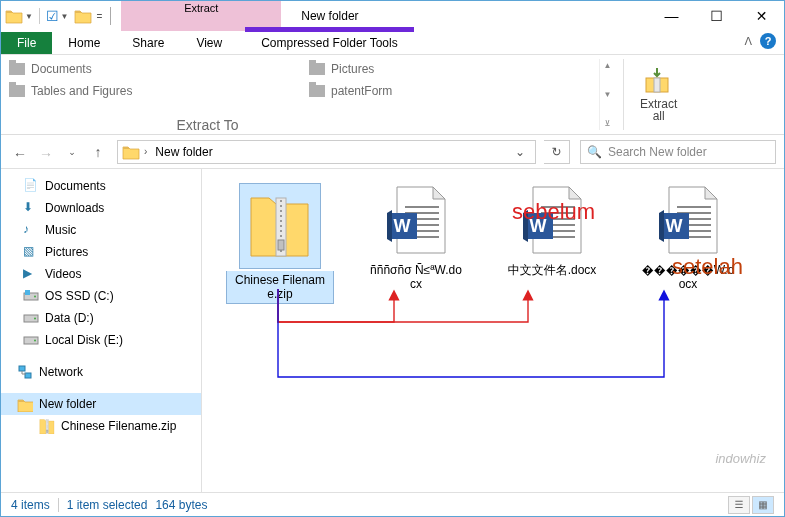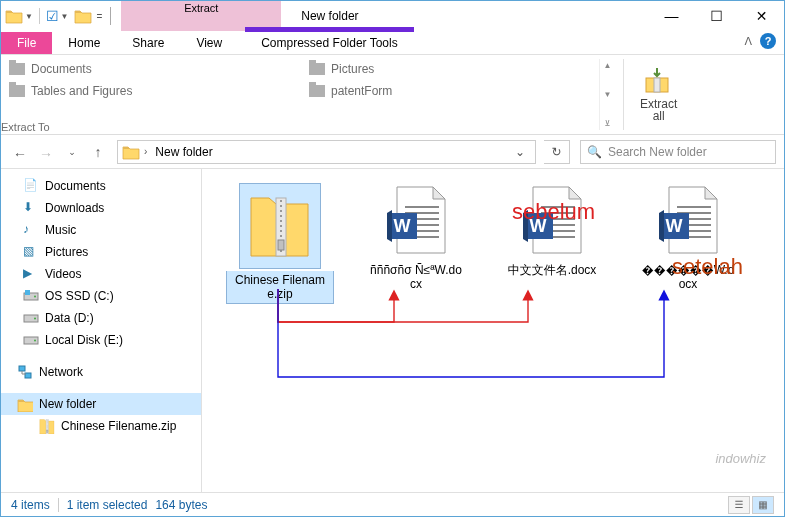--- a/index.html
+++ b/index.html
@@ -10,36 +10,36 @@
 .qat .sep { width: 1px; height: 16px; background: #ccc; margin: 0 4px; }
 .context-tab-wrap { background: #eec1d7; height: 30px; display: flex; flex-direction: column; align-items: center; justify-content: center; padding: 0 80px; position: relative; }
 .context-tab-wrap .ctx-label { font-size: 11px; position: absolute; top: 1px; }
 .context-tab-border { border-top: 5px solid #6d28d9; }
 .title-text { padding-left: 20px; font-size: 12px; }
 .win-controls { margin-left: auto; display: flex; }
 .win-btn { width: 45px; height: 30px; display: flex; align-items: center; justify-content: center; font-size: 14px; }
 
 .tabs { height: 24px; display: flex; align-items: flex-end; border-bottom: 1px solid #e0e0e0; position: relative; }
 .tab { padding: 4px 16px; font-size: 12px; cursor: pointer; }
-.tab.file { background: #ec4899; color: #fff; }
+.tab.file { background: #15803d; color: #fff; }
 .tab.active-ctx { border-bottom: 0; }
 .help-icons { position: absolute; right: 8px; top: 2px; display: flex; gap: 8px; align-items: center; }
 .help-icons .chev { color: #666; font-size: 11px; }
 .help-icons .q { width: 16px; height: 16px; background: #1979ca; color: #fff; border-radius: 50%; display: flex; align-items: center; justify-content: center; font-size: 11px; font-weight: bold; }
 
 .ribbon { height: 80px; background: #fff; border-bottom: 1px solid #ddd; display: flex; padding: 4px 8px; }
 .dest-grid { display: grid; grid-template-columns: 290px 290px; grid-template-rows: repeat(3, 20px); gap: 2px 10px; }
 .dest-item { display: flex; align-items: center; gap: 6px; color: #6d6d6d; font-size: 12px; }
 .dest-ico { width: 16px; height: 12px; background: #b0b0b0; position: relative; }
 .dest-ico::before { content: ""; position: absolute; width: 7px; height: 3px; background: #b0b0b0; top: -3px; left: 0; }
 .dest-scroll { width: 16px; display: flex; flex-direction: column; justify-content: space-between; padding: 2px 0; color: #888; font-size: 8px; align-items: center; border-left: 1px solid #eee; }
 .ribbon-sep { width: 1px; background: #e0e0e0; margin: 0 8px; }
 .extract-all { display: flex; flex-direction: column; align-items: center; justify-content: center; gap: 2px; padding: 0 8px; color: #444; }
 .extract-all-ico { width: 32px; height: 28px; position: relative; }
-.group-label { position: absolute; bottom: 2px; left: 0; right: 370px; text-align: left; color: #6d6d6d; font-size: 11px; }
+.group-label { position: absolute; bottom: 2px; left: 0; right: 370px; text-align: center; color: #6d6d6d; font-size: 14px; }
 .ribbon-wrap { position: relative; flex: 1; }
 
 .navbar { height: 34px; display: flex; align-items: center; padding: 0 8px; gap: 4px; border-bottom: 1px solid #e0e0e0; }
 .nav-btn { width: 22px; height: 22px; display: flex; align-items: center; justify-content: center; color: #555; font-size: 14px; }
 .nav-btn.disabled { color: #bbb; }
 .addr { flex: 1; height: 24px; border: 1px solid #ccc; display: flex; align-items: center; padding: 0 4px; gap: 4px; margin: 0 4px; }
 .addr-seg { padding: 0 4px; font-size: 12px; }
 .addr-drop { margin-left: auto; color: #555; padding: 0 6px; }
 .refresh-btn { width: 26px; height: 24px; border: 1px solid #ccc; border-left: 0; display: flex; align-items: center; justify-content: center; color: #555; margin-right: 6px; }
 .search { width: 196px; height: 24px; border: 1px solid #ccc; display: flex; align-items: center; padding: 0 6px; color: #888; gap: 6px; }

